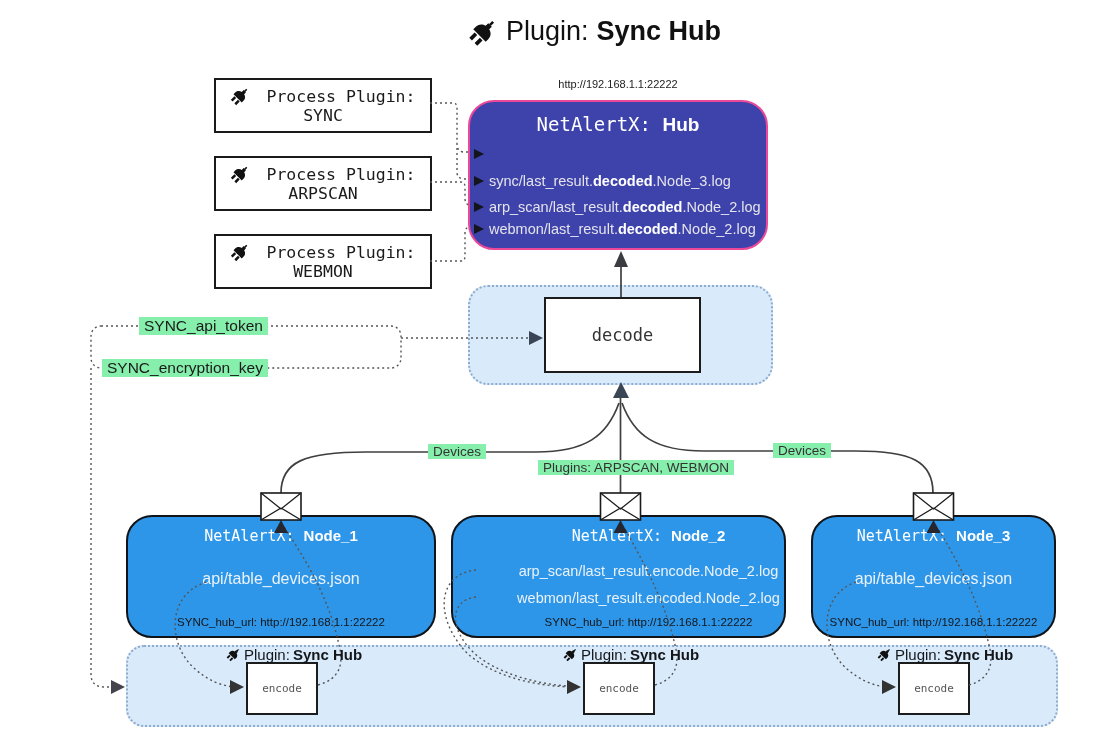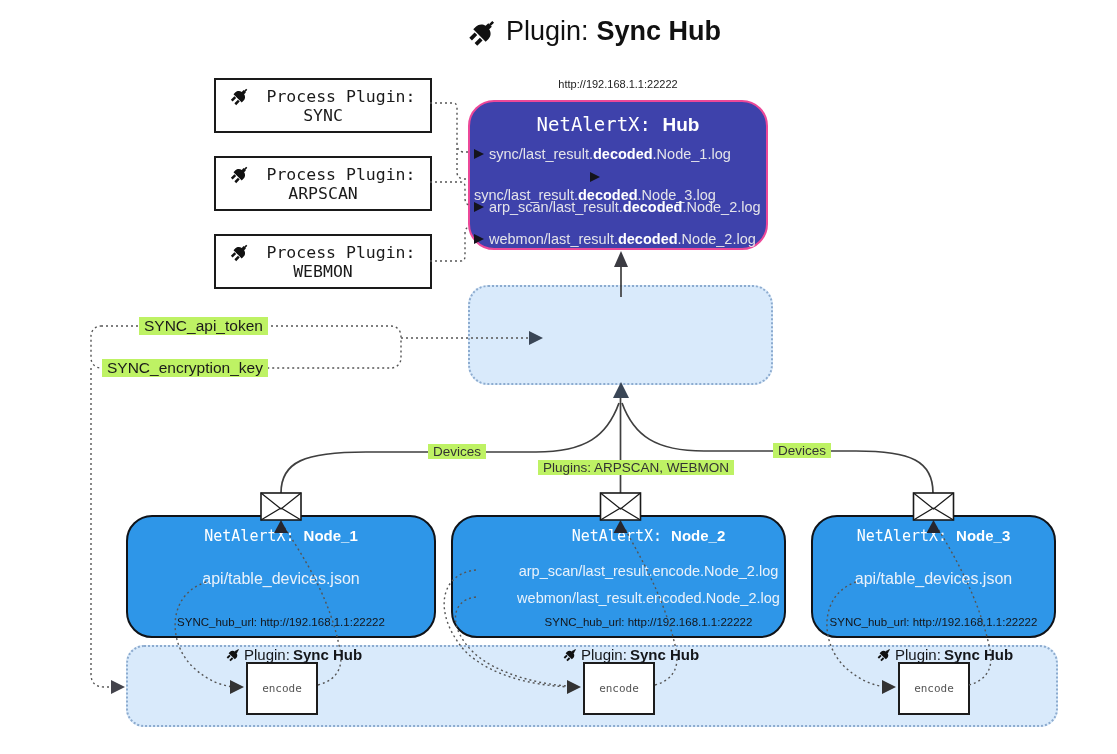--- a/index.html
+++ b/index.html
@@ -1,18 +1,18 @@
 <!DOCTYPE html>
 <html><head>
 <meta charset="utf-8">
 <style>
   html,body{margin:0;padding:0;background:#fff;}
   #canvas{position:relative;width:1117px;height:754px;background:#fff;
           font-family:"Liberation Sans",sans-serif;overflow:hidden;color:#1a1a1a;margin-left:36px;} #wires{position:absolute;left:0;top:0;z-index:5;pointer-events:none;}
-  .overlay-label{position:absolute;z-index:10;background:#bef264;padding:0 5px;white-space:nowrap;}
+  .overlay-label{position:absolute;z-index:10;background:#86efac;padding:0 5px;white-space:nowrap;}
   
   .title{position:absolute;top:16px;left:0;width:100%;display:flex;justify-content:center;
          align-items:center;gap:8px;font-size:27px;color:#111;z-index:2;}
   .title b{font-weight:700;}
   
   .plug{display:inline-block;transform:rotate(-135deg);flex:0 0 auto;}
   .plug svg{display:block;width:100%;height:100%;}
   .plug-lg{width:30px;height:30px;}
   .plug-md{width:20px;height:20px;}
   .plug-sm{width:15px;height:15px;}
@@ -109,37 +109,39 @@
   </div>
 
   <div class="hub-url">http://192.168.1.1:22222</div>
   <div class="hub">
     <div class="hub-title">
       <span>NetAlertX:</span>
       <b>Hub</b>
     </div>
     <div class="hub-row" style="top:43px;">
       <span class="tri"></span>
-      <span><span>sync/last_result.</span><b>decoded</b><span>.Node_1.log</span></span>
-    </div>
-    <div class="hub-row" style="top:70px;flex-direction:column;">
+    </div>
+    <div class="hub-row" style="top:70px;">
       <span class="tri"></span>
       <span><span>sync/last_result.</span><b>decoded</b><span>.Node_3.log</span></span>
     </div>
     <div class="hub-row" style="top:96px;">
       <span class="tri"></span>
       <span><span>arp_scan/last_result.</span><b>decoded</b><span>.Node_2.log</span></span>
     </div>
-    <div class="hub-row" style="top:128px;">
+    <div class="hub-row" style="top:118px;">
       <span class="tri"></span>
       <span><span>webmon/last_result.</span><b>decoded</b><span>.Node_2.log</span></span>
     </div>
   </div>
 
   <div class="panel decode-panel"></div>
+  <div class="iobox decode-box">
+    <span>decode</span>
+  </div>
 
   <div class="node" style="left:90px;width:306px;">
     <div class="node-title">
       <span>NetAlertX:</span> <b>Node_1</b>
     </div>
     <div class="nfile files-lg" style="top:53px;">api/table_devices.json</div>
     <div class="node-url">SYNC_hub_url: http://192.168.1.1:22222</div>
   </div>
 
   <div class="node" style="left:415px;width:301px;padding-left:30px;">

